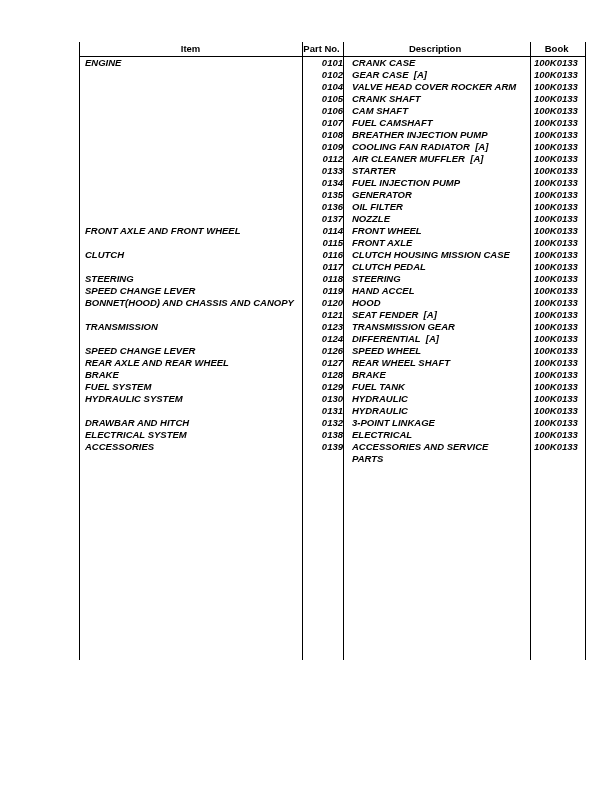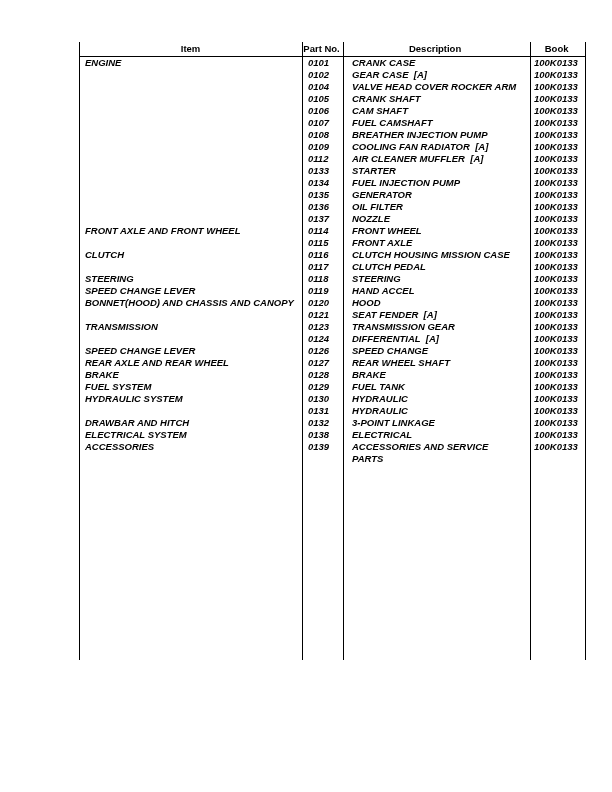--- a/index.html
+++ b/index.html
@@ -73,21 +73,21 @@
   }
   .cell {
     font-size: 9.5px;
     line-height: 12px;
     white-space: pre;
     overflow: hidden;
     box-sizing: border-box;
     flex-shrink: 0;
   }
   .cell.item { padding-left: 5px; }
-  .cell.part { padding-left: 6px; }
+  .cell.part { padding-left: 6px; text-align: right; }
   .cell.desc { padding-left: 9px; }
   .cell.book { padding-left: 4px; }
   .footer {
     position: absolute;
     left: 73px;
     top: 731px;
     width: 507px;
     height: 14px;
     font-size: 11px;
     line-height: 12px;
@@ -259,21 +259,21 @@
         </div>
         <div class="row">
           <div class="cell item w-item"></div>
           <div class="cell part w-part">0124</div>
           <div class="cell desc w-desc">DIFFERENTIAL  [A]</div>
           <div class="cell book w-book">100K0133</div>
         </div>
         <div class="row">
           <div class="cell item w-item">SPEED CHANGE LEVER</div>
           <div class="cell part w-part">0126</div>
-          <div class="cell desc w-desc">SPEED CHANGE</div>
+          <div class="cell desc w-desc">SPEED WHEEL</div>
           <div class="cell book w-book">100K0133</div>
         </div>
         <div class="row">
           <div class="cell item w-item">REAR AXLE AND REAR WHEEL</div>
           <div class="cell part w-part">0127</div>
           <div class="cell desc w-desc">REAR WHEEL SHAFT</div>
           <div class="cell book w-book">100K0133</div>
         </div>
         <div class="row">
           <div class="cell item w-item">BRAKE</div>

